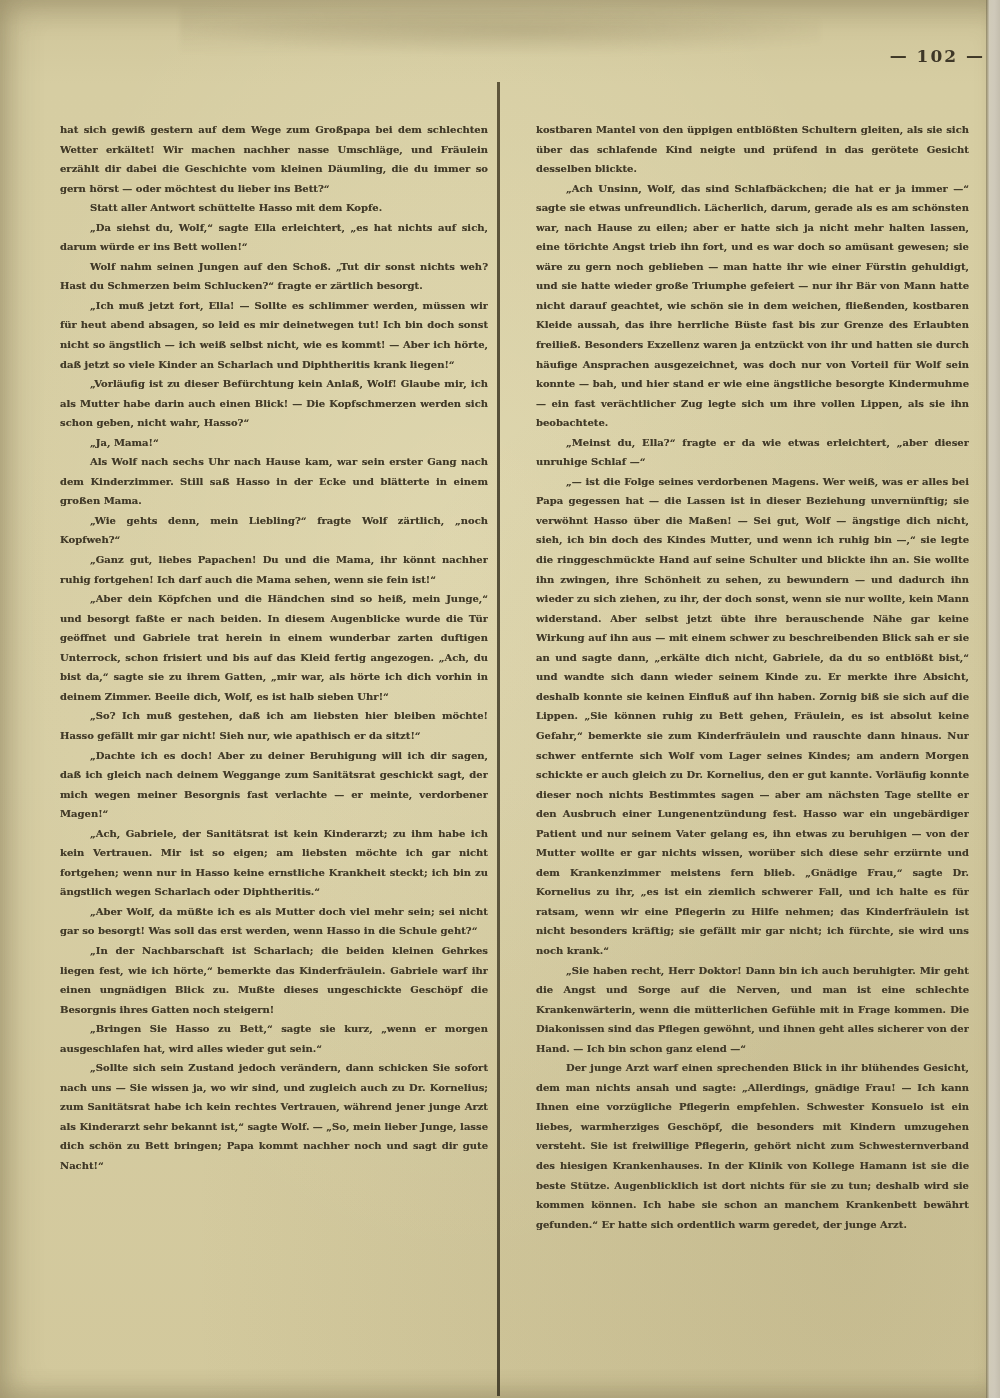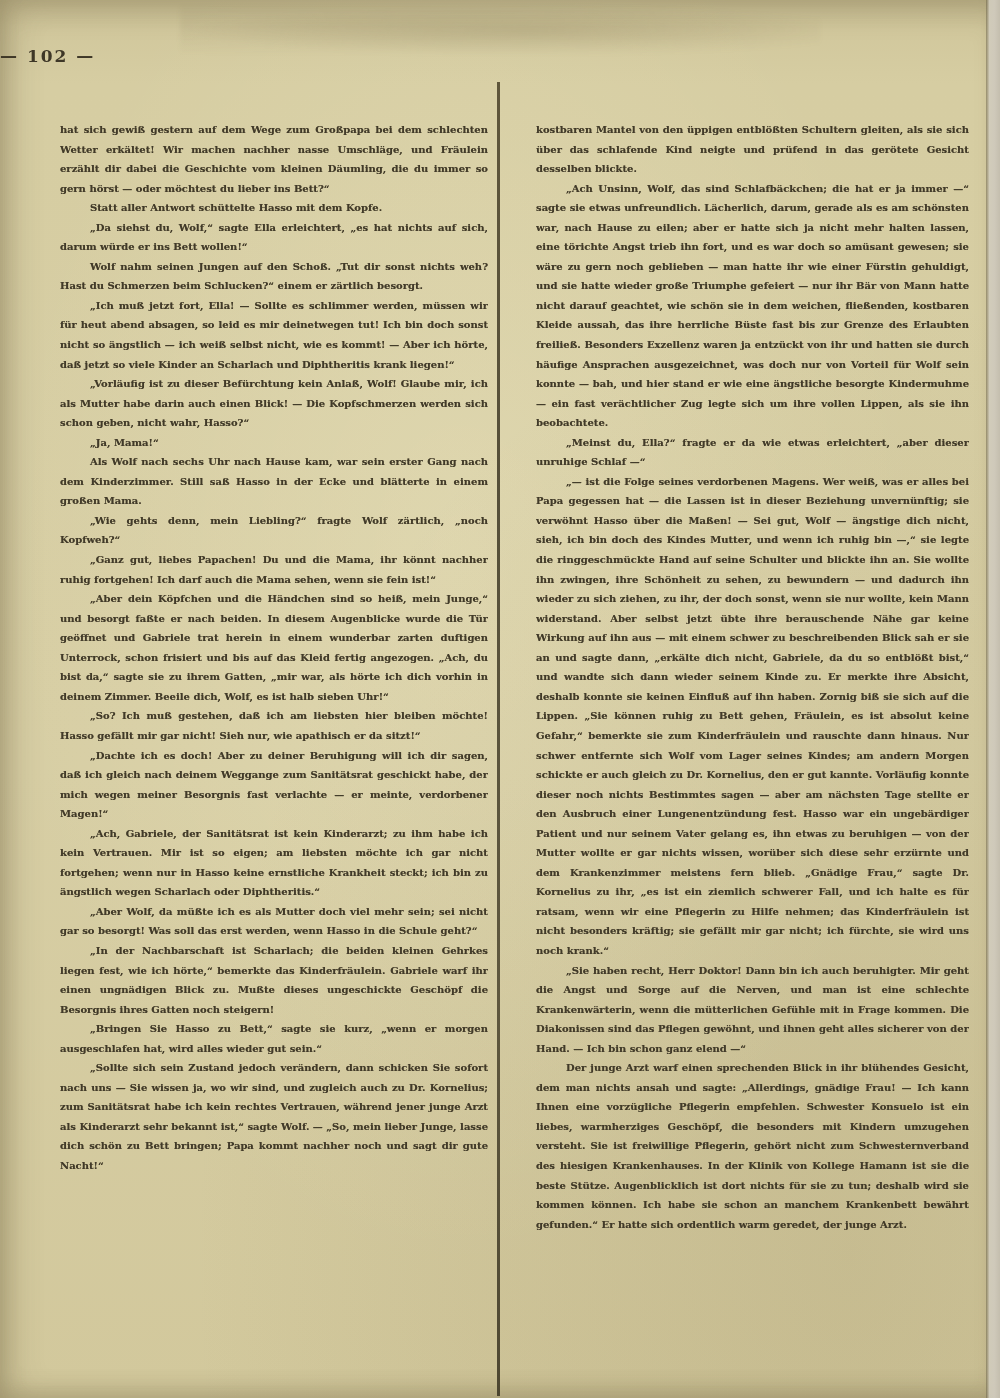--- a/index.html
+++ b/index.html
@@ -25,21 +25,21 @@
   
   .showthrough{
     position:absolute;left:180px;top:6px;width:640px;height:50px;
     background:
       radial-gradient(ellipse at 55% 50%, rgba(110,96,60,0.18), rgba(0,0,0,0) 70%),
       radial-gradient(ellipse at 20% 40%, rgba(110,96,60,0.10), rgba(0,0,0,0) 70%);
     filter:blur(2px);
   }
   .page-header{
     position:absolute;left:0;top:46px;width:985px;
-    text-align:left;
+    text-align:right;
     font-size:17px;font-weight:bold;
     color:#3e3727;
     letter-spacing:2px;
   }
   .col{
     position:absolute;top:84px;height:1310px;
     overflow:hidden;
     text-align:justify;
     font-size:10px;
     line-height:19.55px;
@@ -71,30 +71,30 @@
   <div class="page-header">
     <span>—  102  —</span>
   </div>
 
   <div class="divider"></div>
 
   <div class="col col-left">
       <p class="">hat sich gewiß gestern auf dem Wege zum Großpapa bei dem schlechten Wetter erkältet! Wir machen nachher nasse Umschläge, und Fräulein erzählt dir dabei die Geschichte vom kleinen Däumling, die du immer so gern hörst — oder möchtest du lieber ins Bett?“</p>
       <p class="indent">Statt aller Antwort schüttelte Hasso mit dem Kopfe.</p>
       <p class="indent">„Da siehst du, Wolf,“ sagte Ella erleichtert, „es hat nichts auf sich, darum würde er ins Bett wollen!“</p>
-      <p class="indent">Wolf nahm seinen Jungen auf den Schoß. „Tut dir sonst nichts weh? Hast du Schmerzen beim Schlucken?“ einem er zärtlich besorgt.</p>
+      <p class="indent">Wolf nahm seinen Jungen auf den Schoß. „Tut dir sonst nichts weh? Hast du Schmerzen beim Schlucken?“ fragte er zärtlich besorgt.</p>
       <p class="indent">„Ich muß jetzt fort, Ella! — Sollte es schlimmer werden, müssen wir für heut abend absagen, so leid es mir deinetwegen tut! Ich bin doch sonst nicht so ängstlich — ich weiß selbst nicht, wie es kommt! — Aber ich hörte, daß jetzt so viele Kinder an Scharlach und Diphtheritis krank liegen!“</p>
       <p class="indent">„Vorläufig ist zu dieser Befürchtung kein Anlaß, Wolf! Glaube mir, ich als Mutter habe darin auch einen Blick! — Die Kopfschmerzen werden sich schon geben, nicht wahr, Hasso?“</p>
       <p class="indent">„Ja, Mama!“</p>
       <p class="indent">Als Wolf nach sechs Uhr nach Hause kam, war sein erster Gang nach dem Kinderzimmer. Still saß Hasso in der Ecke und blätterte in einem großen Mama.</p>
       <p class="indent">„Wie gehts denn, mein Liebling?“ fragte Wolf zärtlich, „noch Kopfweh?“</p>
       <p class="indent">„Ganz gut, liebes Papachen! Du und die Mama, ihr könnt nachher ruhig fortgehen! Ich darf auch die Mama sehen, wenn sie fein ist!“</p>
       <p class="indent">„Aber dein Köpfchen und die Händchen sind so heiß, mein Junge,“ und besorgt faßte er nach beiden. In diesem Augenblicke wurde die Tür geöffnet und Gabriele trat herein in einem wunderbar zarten duftigen Unterrock, schon frisiert und bis auf das Kleid fertig angezogen. „Ach, du bist da,“ sagte sie zu ihrem Gatten, „mir war, als hörte ich dich vorhin in deinem Zimmer. Beeile dich, Wolf, es ist halb sieben Uhr!“</p>
       <p class="indent">„So? Ich muß gestehen, daß ich am liebsten hier bleiben möchte! Hasso gefällt mir gar nicht! Sieh nur, wie apathisch er da sitzt!“</p>
-      <p class="indent">„Dachte ich es doch! Aber zu deiner Beruhigung will ich dir sagen, daß ich gleich nach deinem Weggange zum Sanitätsrat geschickt habe, der mich wegen meiner Besorgnis fast verlachte — er meinte, verdorbener Magen!“</p>
+      <p class="indent">„Dachte ich es doch! Aber zu deiner Beruhigung will ich dir sagen, daß ich gleich nach deinem Weggange zum Sanitätsrat geschickt sagt, der mich wegen meiner Besorgnis fast verlachte — er meinte, verdorbener Magen!“</p>
       <p class="indent">„Ach, Gabriele, der Sanitätsrat ist kein Kinderarzt; zu ihm habe ich kein Vertrauen. Mir ist so eigen; am liebsten möchte ich gar nicht fortgehen; wenn nur in Hasso keine ernstliche Krankheit steckt; ich bin zu ängstlich wegen Scharlach oder Diphtheritis.“</p>
       <p class="indent">„Aber Wolf, da müßte ich es als Mutter doch viel mehr sein; sei nicht gar so besorgt! Was soll das erst werden, wenn Hasso in die Schule geht?“</p>
       <p class="indent">„In der Nachbarschaft ist Scharlach; die beiden kleinen Gehrkes liegen fest, wie ich hörte,“ bemerkte das Kinderfräulein. Gabriele warf ihr einen ungnädigen Blick zu. Mußte dieses ungeschickte Geschöpf die Besorgnis ihres Gatten noch steigern!</p>
       <p class="indent">„Bringen Sie Hasso zu Bett,“ sagte sie kurz, „wenn er morgen ausgeschlafen hat, wird alles wieder gut sein.“</p>
       <p class="indent">„Sollte sich sein Zustand jedoch verändern, dann schicken Sie sofort nach uns — Sie wissen ja, wo wir sind, und zugleich auch zu Dr. Kornelius; zum Sanitätsrat habe ich kein rechtes Vertrauen, während jener junge Arzt als Kinderarzt sehr bekannt ist,“ sagte Wolf. — „So, mein lieber Junge, lasse dich schön zu Bett bringen; Papa kommt nachher noch und sagt dir gute Nacht!“</p>
     </div>
   <div class="col col-right">
       <p class="">kostbaren Mantel von den üppigen entblößten Schultern gleiten, als sie sich über das schlafende Kind neigte und prüfend in das gerötete Gesicht desselben blickte.</p>
       <p class="indent">„Ach Unsinn, Wolf, das sind Schlafbäckchen; die hat er ja immer —“ sagte sie etwas unfreundlich. Lächerlich, darum, gerade als es am schönsten war, nach Hause zu eilen; aber er hatte sich ja nicht mehr halten lassen, eine törichte Angst trieb ihn fort, und es war doch so amüsant gewesen; sie wäre zu gern noch geblieben — man hatte ihr wie einer Fürstin gehuldigt, und sie hatte wieder große Triumphe gefeiert — nur ihr Bär von Mann hatte nicht darauf geachtet, wie schön sie in dem weichen, fließenden, kostbaren Kleide aussah, das ihre herrliche Büste fast bis zur Grenze des Erlaubten freiließ. Besonders Exzellenz waren ja entzückt von ihr und hatten sie durch häufige Ansprachen ausgezeichnet, was doch nur von Vorteil für Wolf sein konnte — bah, und hier stand er wie eine ängstliche besorgte Kindermuhme — ein fast verächtlicher Zug legte sich um ihre vollen Lippen, als sie ihn beobachtete.</p>
       <p class="indent">„Meinst du, Ella?“ fragte er da wie etwas erleichtert, „aber dieser unruhige Schlaf —“</p>

